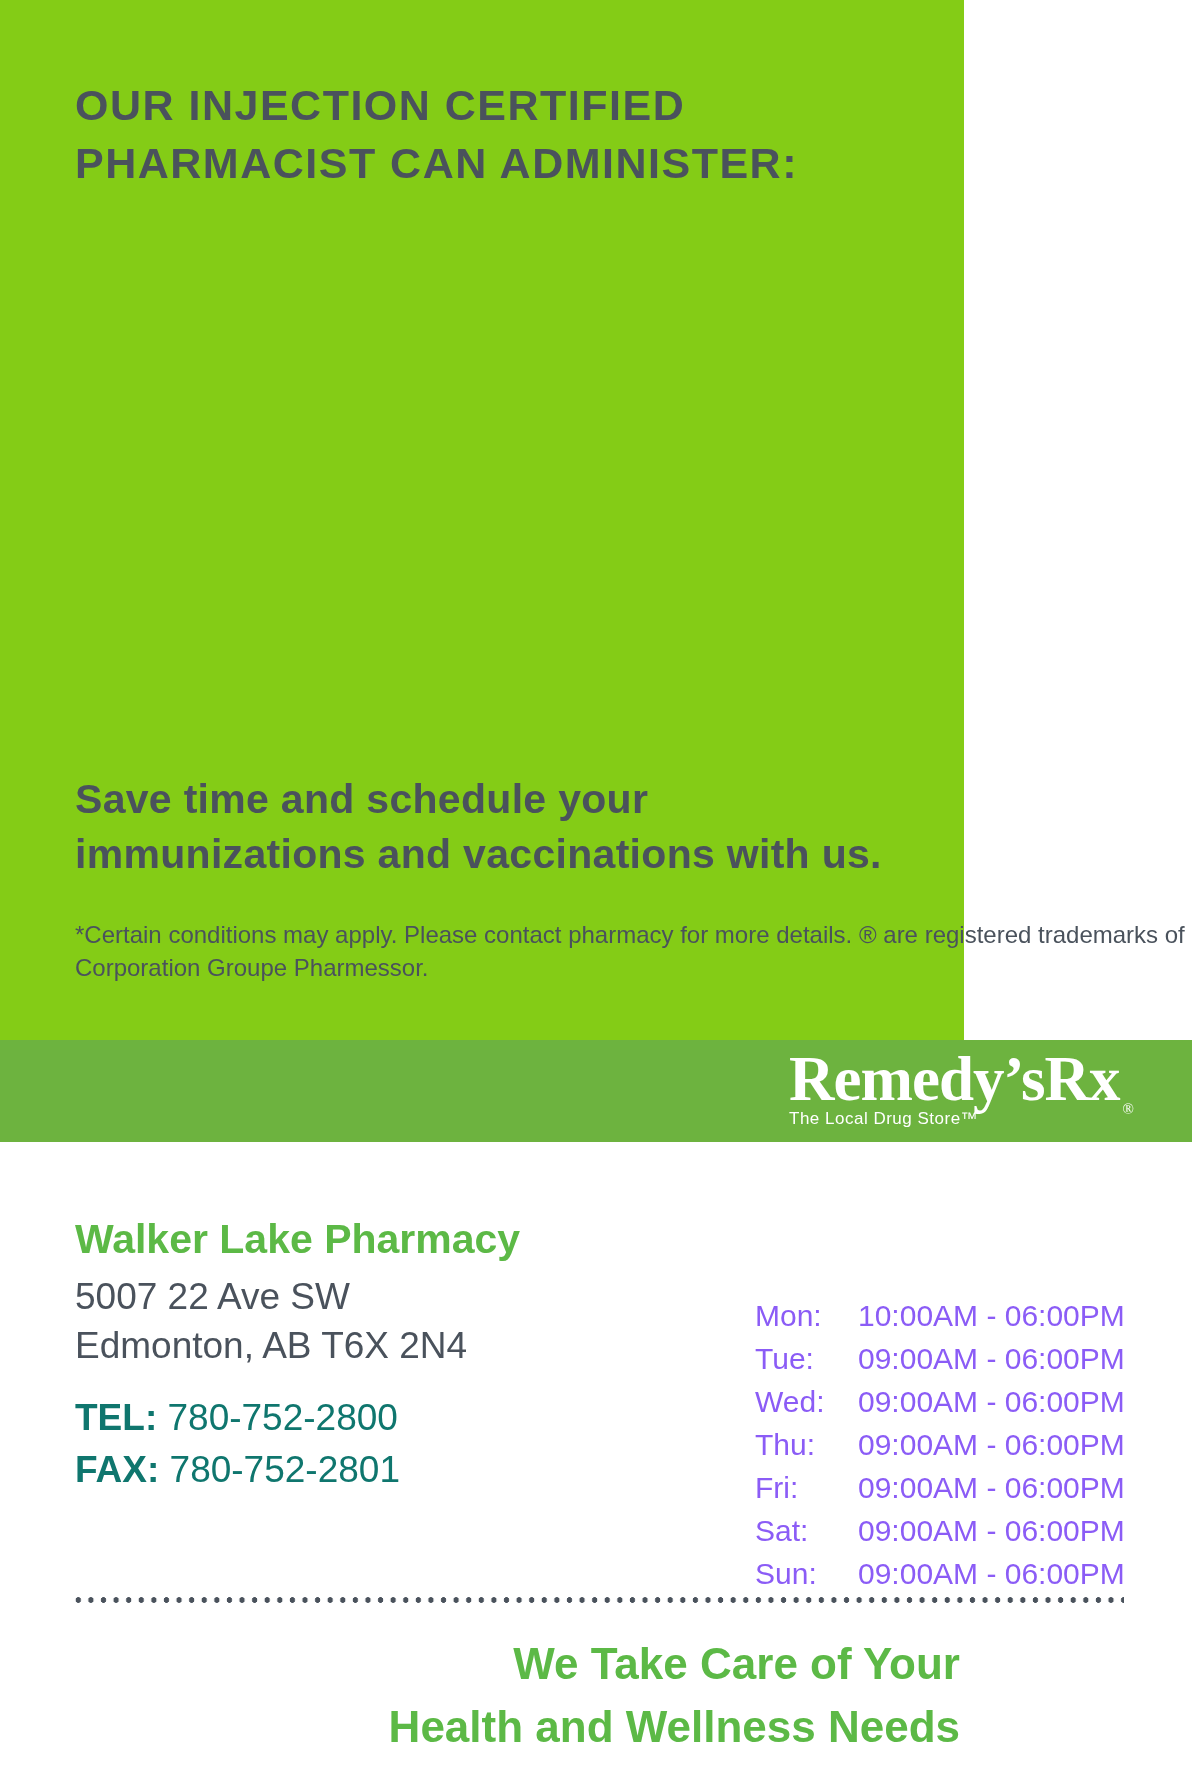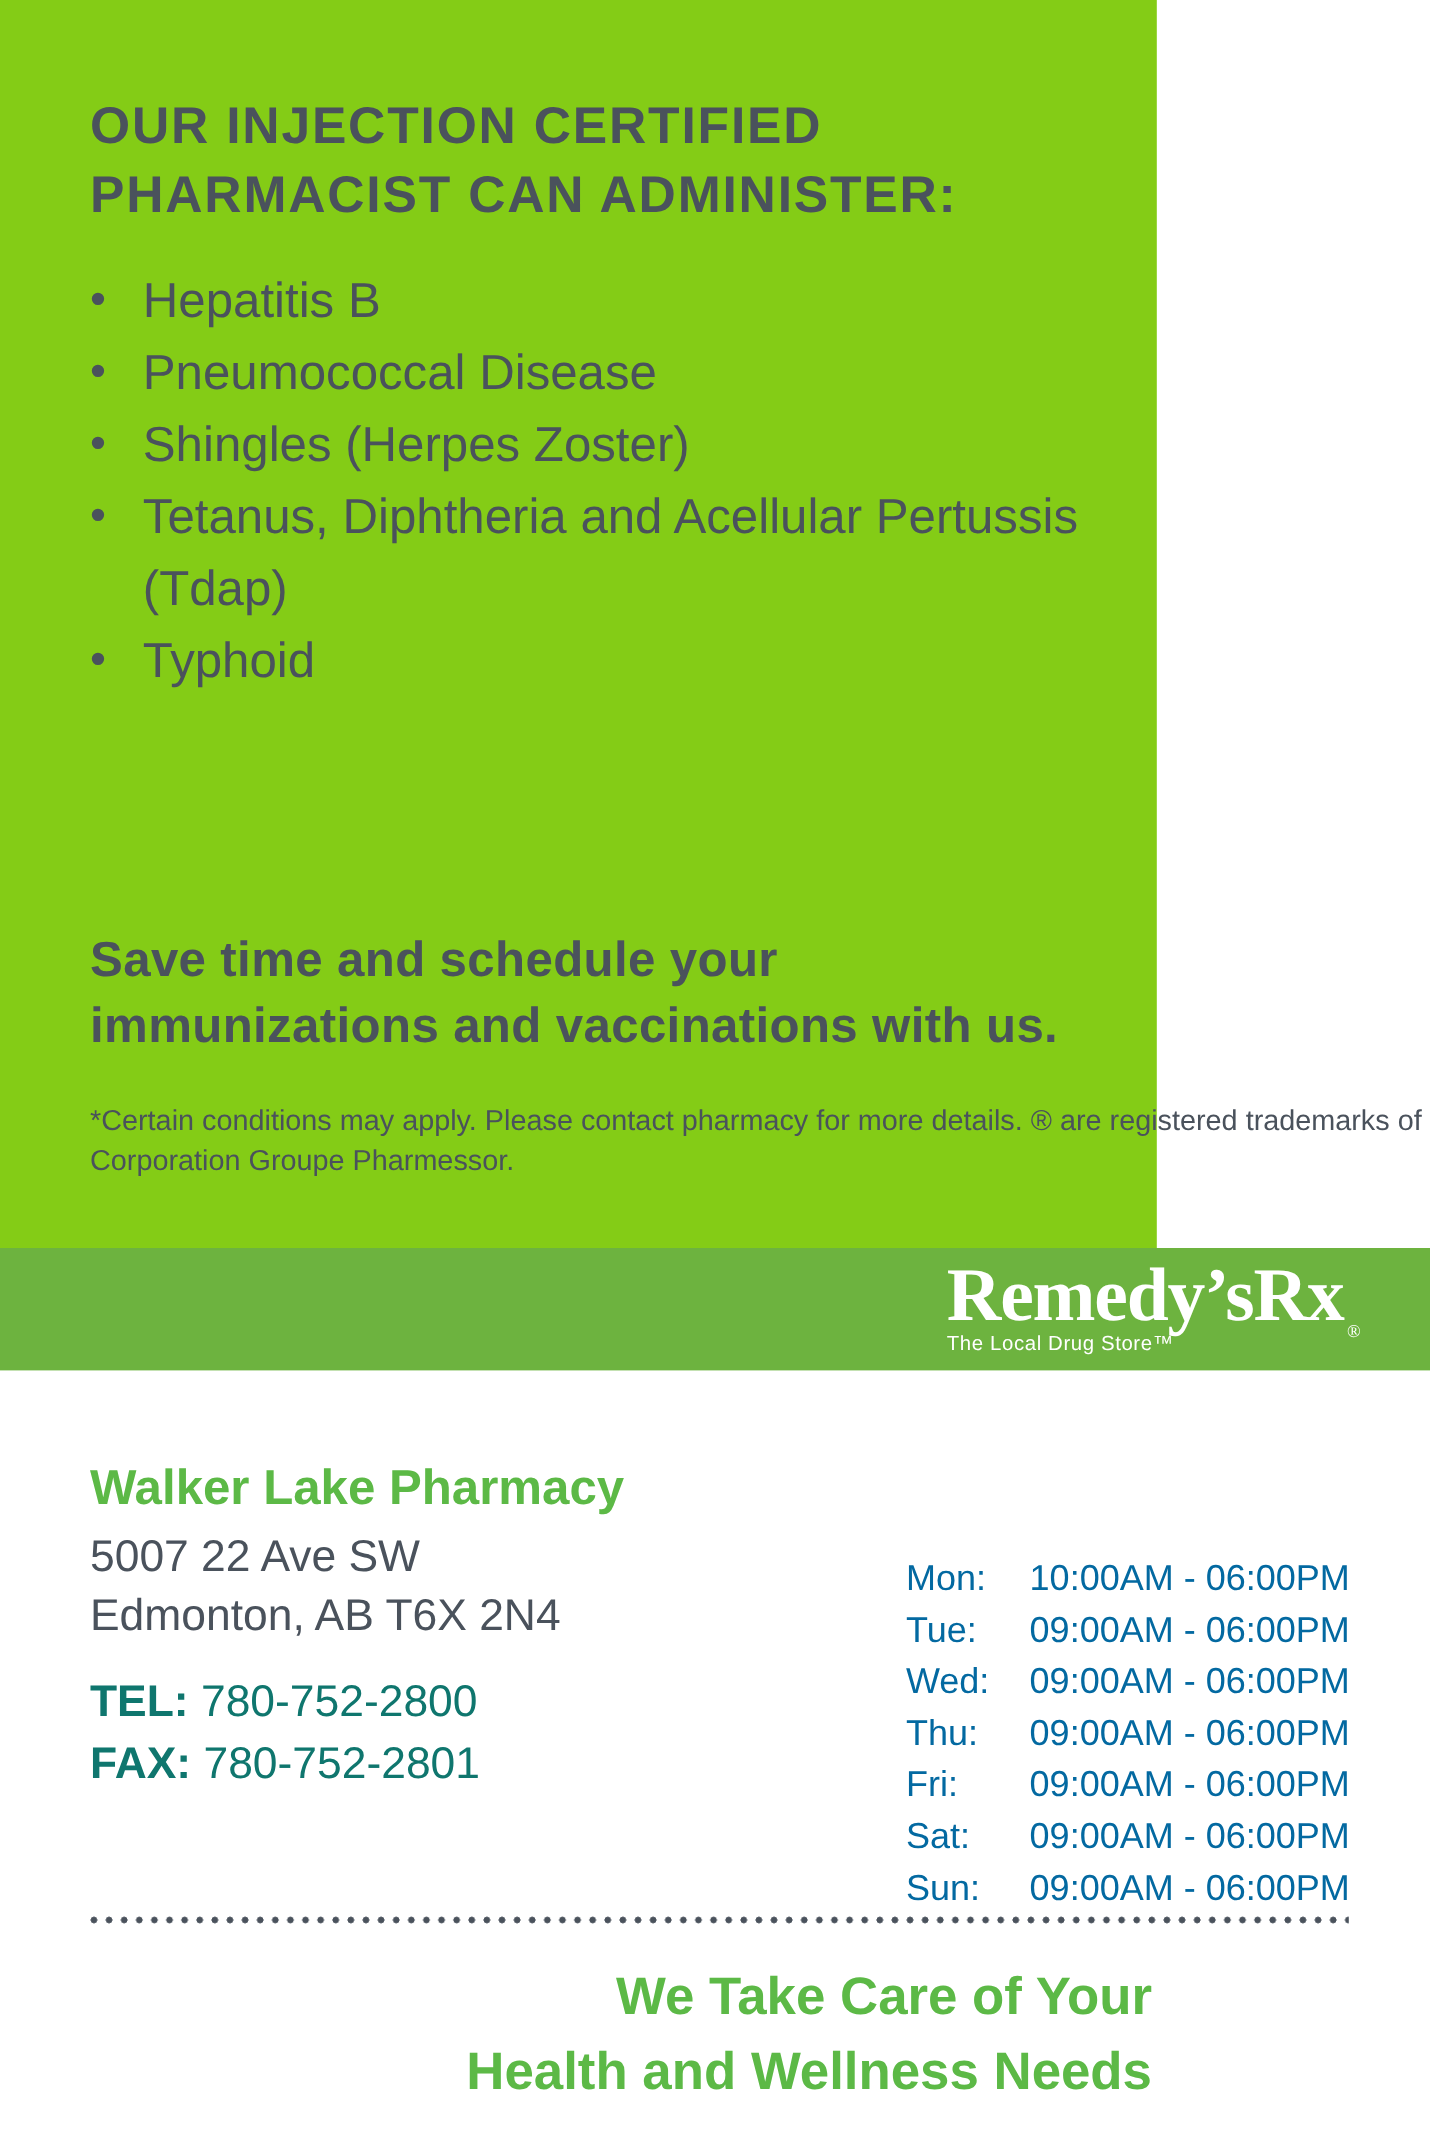--- a/index.html
+++ b/index.html
@@ -84,21 +84,21 @@
     font-size:37px; line-height:49px; color:#4A525C;
   }
   .phones {
     position:absolute; left:75px; top:1392px;
     font-size:37px; line-height:52px; color:#0f766e;
   }
   .phones b { font-weight:bold; }
 
   .hours {
     position:absolute; left:755px; top:1294px;
-    font-size:30px; color:#0369a1;
+    font-size:30px; color:#8b5cf6;
   }
   .hour-row { display:flex; line-height:43px; }
   .hour-day { width:103px; }
   .hour-time { }
 
   .dotted-divider {
     position:absolute; left:72px; top:1596px;
     width:1052px; height:8px;
     background-image:radial-gradient(circle, #4A525C 2.6px, rgba(0,0,0,0) 3px);
     background-size:12.6px 8px;
@@ -117,27 +117,20 @@
 
 <div class="page">
 
   <div class="gray-panel">
 
     <h1 class="headline">
       <span>OUR INJECTION CERTIFIED</span><br>
       <span>PHARMACIST CAN ADMINISTER:</span>
     </h1>
 
-    <ul class="vaccine-list">
-      <li>Hepatitis B</li>
-      <li>Pneumococcal Disease</li>
-      <li>Shingles (Herpes Zoster)</li>
-      <li>Tetanus, Diphtheria and Acellular Pertussis (Tdap)</li>
-      <li>Typhoid</li>
-    </ul>
 
     <h2 class="cta">
       <span>Save time and schedule your</span><br>
       <span>immunizations and vaccinations with us.</span>
     </h2>
 
     <p class="disclaimer">*Certain conditions may apply. Please contact pharmacy for more details. ® are registered trademarks of Corporation Groupe Pharmessor.</p>
   </div>
 
   <div class="banner">

